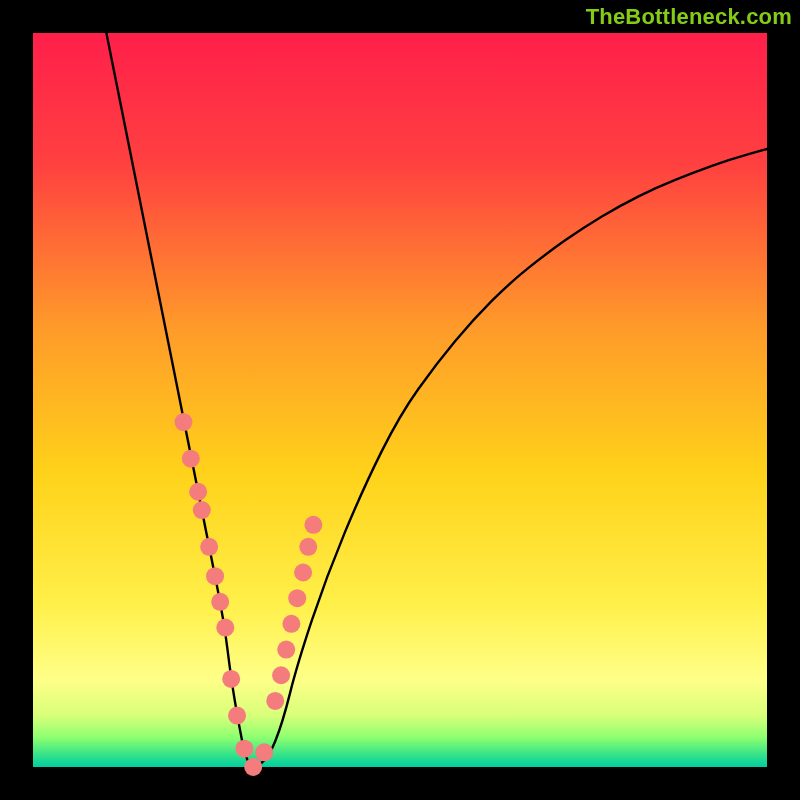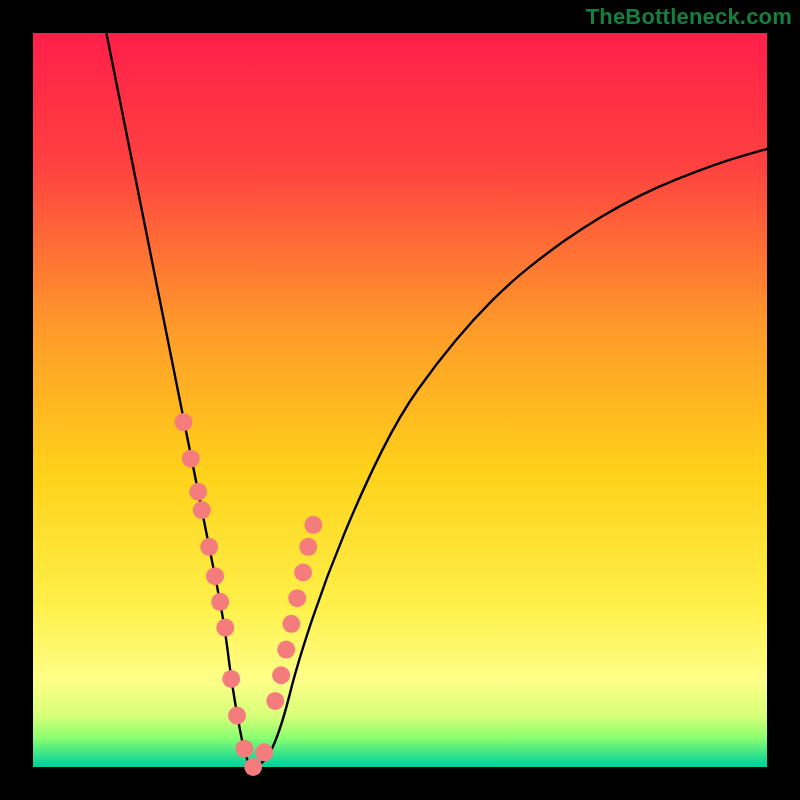--- a/index.html
+++ b/index.html
@@ -20,21 +20,21 @@
     position: absolute;
     top: 0;
     left: 0;
   }
   .watermark {
     position: absolute;
     top: 4px;
     right: 8px;
     font-size: 22px;
     font-weight: 600;
-    color: #15803d;
+    color: #84cc16;
     letter-spacing: 0.2px;
     user-select: none;
   }
 </style>
 </head>
 <body>
 
 <div class="canvas-wrap">
 
   <svg viewBox="0 0 800 800" width="800" height="800">

